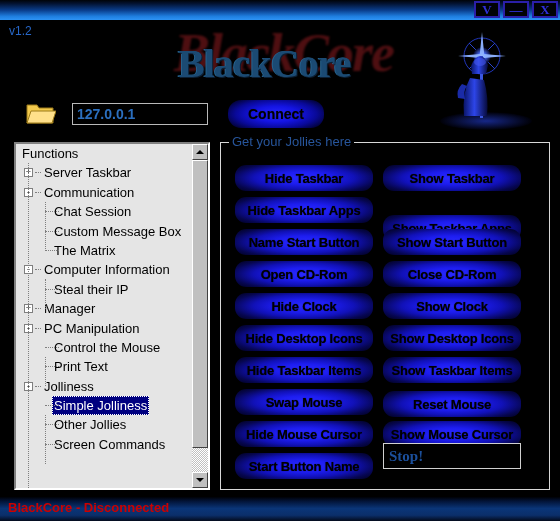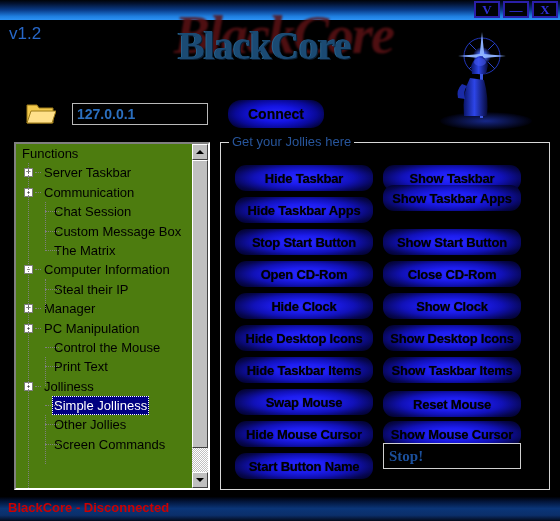--- a/index.html
+++ b/index.html
@@ -51,28 +51,28 @@
     align-items: center;
     justify-content: center;
     cursor: pointer;
   }
 
   
   #version {
     position: absolute;
     left: 9px; top: 24px;
     color: #2767c8;
-    font-size: 17px;
+    font-size: 12px;
     font-family: "Liberation Sans", sans-serif;
   }
 
   
   #logo-wrap {
     position: absolute;
-    left: 160px; top: 8px;
+    left: 160px; top: 26px;
     width: 240px; height: 66px;
   }
   #logo-glow {
     position: absolute;
     left: 14px; top: -4px;
     width: 212px; height: 66px;
     color: #5c1215;
     font-family: "Liberation Serif", serif;
     font-size: 54px;
     font-weight: bold;
@@ -140,21 +140,21 @@
     font-weight: bold;
     cursor: pointer;
     text-shadow: 0 0 1px #101070;
   }
 
   
   #tree-panel {
     position: absolute;
     left: 14px; top: 142px;
     width: 196px; height: 348px;
-    background: #4d7c0f;
+    background: #e5e5e5;
     border: 2px solid;
     border-color: #808080 #ffffff #ffffff #808080;
     overflow: hidden;
   }
   #tree-inner {
     position: absolute;
     left: 0; top: 0;
     width: 176px; height: 344px;
     overflow: hidden;
   }
@@ -425,30 +425,30 @@
         <span class="sb-arrow"></span>
       </div>
     </div>
   </div>
 
   <div id="groupbox">
     <div id="groupbox-label">Get your Jollies here</div>
     <div id="jolly-buttons">
         <button class="jbtn col-left" style="top: 22px;">Hide Taskbar</button>
         <button class="jbtn col-left" style="top: 54px;">Hide Taskbar Apps</button>
-        <button class="jbtn col-left" style="top: 86px;">Stop Start Button</button>
+        <button class="jbtn col-left" style="top: 86px;">Name Start Button</button>
         <button class="jbtn col-left" style="top: 118px;">Open CD-Rom</button>
         <button class="jbtn col-left" style="top: 150px;">Hide Clock</button>
         <button class="jbtn col-left" style="top: 182px;">Hide Desktop Icons</button>
         <button class="jbtn col-left" style="top: 214px;">Hide Taskbar Items</button>
         <button class="jbtn col-left" style="top: 246px;">Swap Mouse</button>
         <button class="jbtn col-left" style="top: 278px;">Hide Mouse Cursor</button>
         <button class="jbtn col-left" style="top: 310px;">Start Button Name</button>
         <button class="jbtn col-right" style="top: 22px;">Show Taskbar</button>
-        <button class="jbtn col-right" style="top: 42px;">Show Taskbar Apps</button>
+        <button class="jbtn col-right" style="top: 72px;">Show Taskbar Apps</button>
         <button class="jbtn col-right" style="top: 86px;">Show Start Button</button>
         <button class="jbtn col-right" style="top: 118px;">Close CD-Rom</button>
         <button class="jbtn col-right" style="top: 150px;">Show Clock</button>
         <button class="jbtn col-right" style="top: 182px;">Show Desktop Icons</button>
         <button class="jbtn col-right" style="top: 214px;">Show Taskbar Items</button>
         <button class="jbtn col-right" style="top: 248px;">Reset Mouse</button>
         <button class="jbtn col-right" style="top: 278px;">Show Mouse Cursor</button>
         <input type="text" id="stop-field" value="Stop!" style="top: 300px;">
       </div>
   </div>

